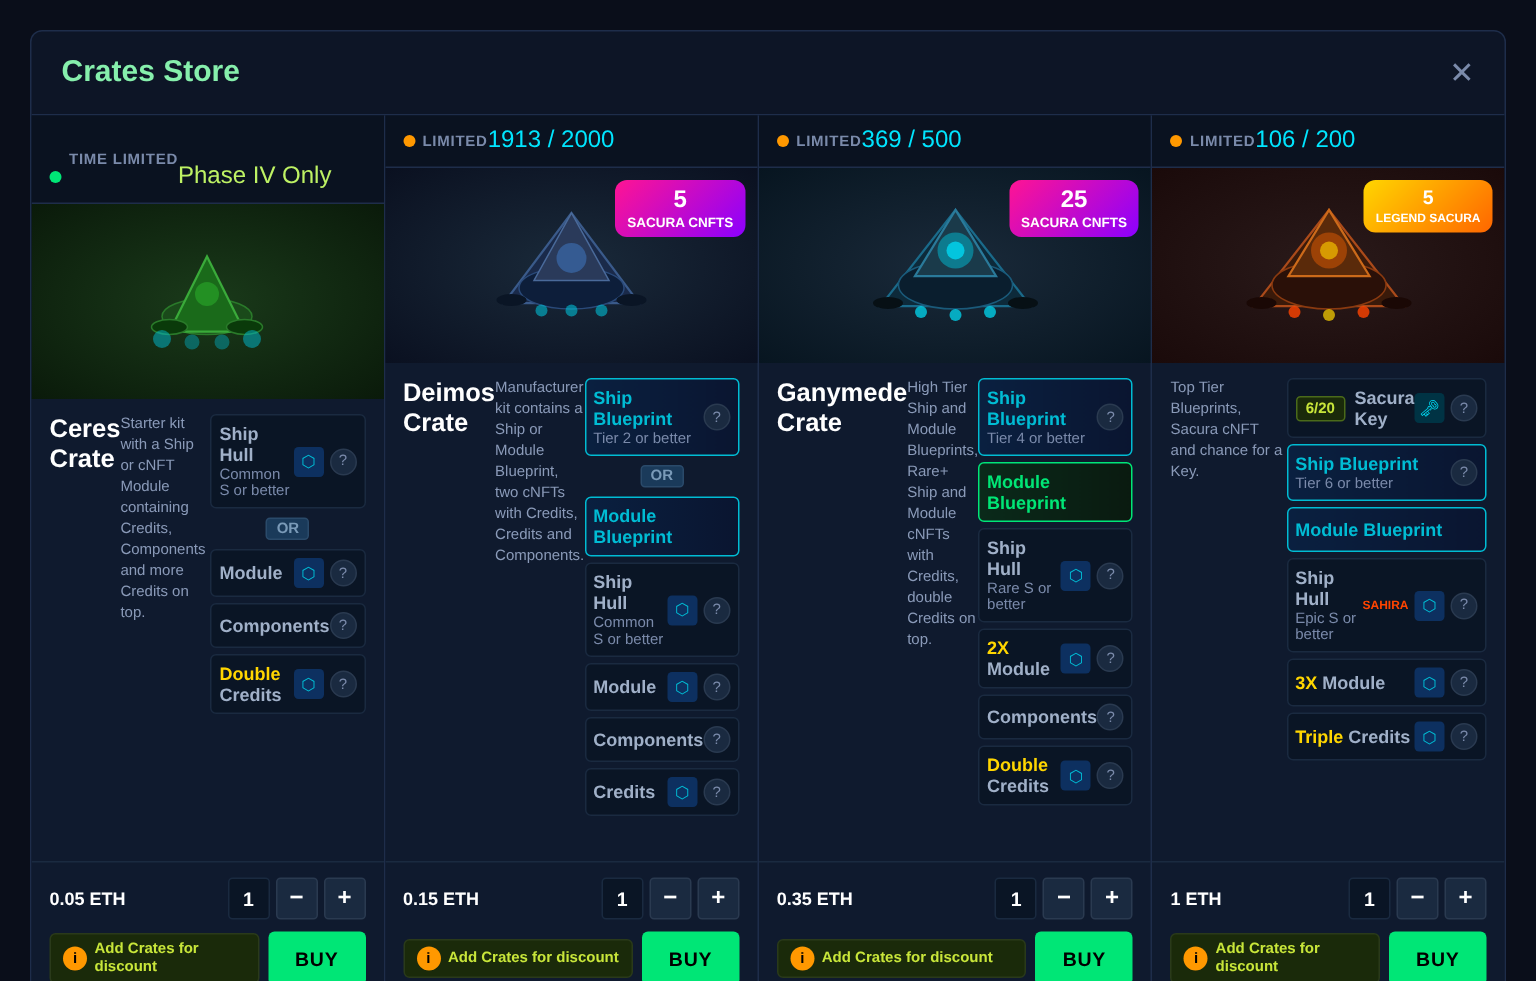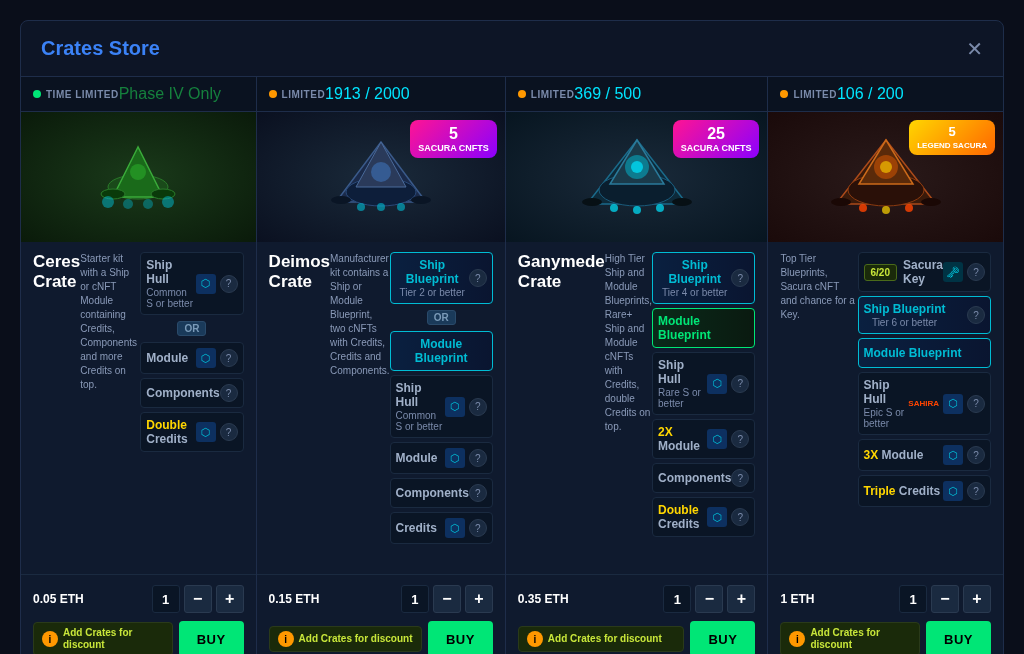--- a/index.html
+++ b/index.html
@@ -23,21 +23,21 @@
       overflow: hidden;
     }
     .modal-header {
       display: flex;
       align-items: center;
       justify-content: space-between;
       padding: 16px 20px;
       border-bottom: 1px solid #1e2d4a;
     }
     .modal-title {
-      color: #3b82f6;
+      color: #86efac;
       font-size: 20px;
       font-weight: 700;
     }
     .close-btn {
       background: none;
       border: none;
       color: #7a8aaa;
       font-size: 20px;
       cursor: pointer;
       line-height: 1;
@@ -74,21 +74,21 @@
     }
     .badge-dot {
       width: 8px;
       height: 8px;
       border-radius: 50%;
     }
     .badge-dot.green { background: #00e676; }
     .badge-dot.orange { background: #ff9800; }
     .badge-limited .label { color: #7a8aaa; }
     .cyan { color: #00e5ff; }
-    .green { color: #15803d; }
+    .green { color: #bef264; margin-top: 24px; }
     .orange { color: #ff9800; }
     .card-image {
       width: 100%;
       height: 130px;
       background: linear-gradient(135deg, #0a1a35 0%, #0d2040 50%, #0a1a35 100%);
       position: relative;
       overflow: hidden;
       display: flex;
       align-items: center;
       justify-content: center;
@@ -165,21 +165,20 @@
       border-radius: 4px;
       padding: 5px 5px;
       display: flex;
       align-items: center;
       justify-content: space-between;
       min-height: 30px;
     }
     .item-row.highlight {
       background: linear-gradient(90deg, #0a2040, #0a1530);
       border-color: #00bcd4;
-      text-align: center;
     }
     .item-row.highlight-green {
       background: linear-gradient(90deg, #0a2a1a, #0a1a10);
       border-color: #00e676;
     }
     .item-name {
       font-size: 12px;
       font-weight: 600;
     }
     .item-sub {

